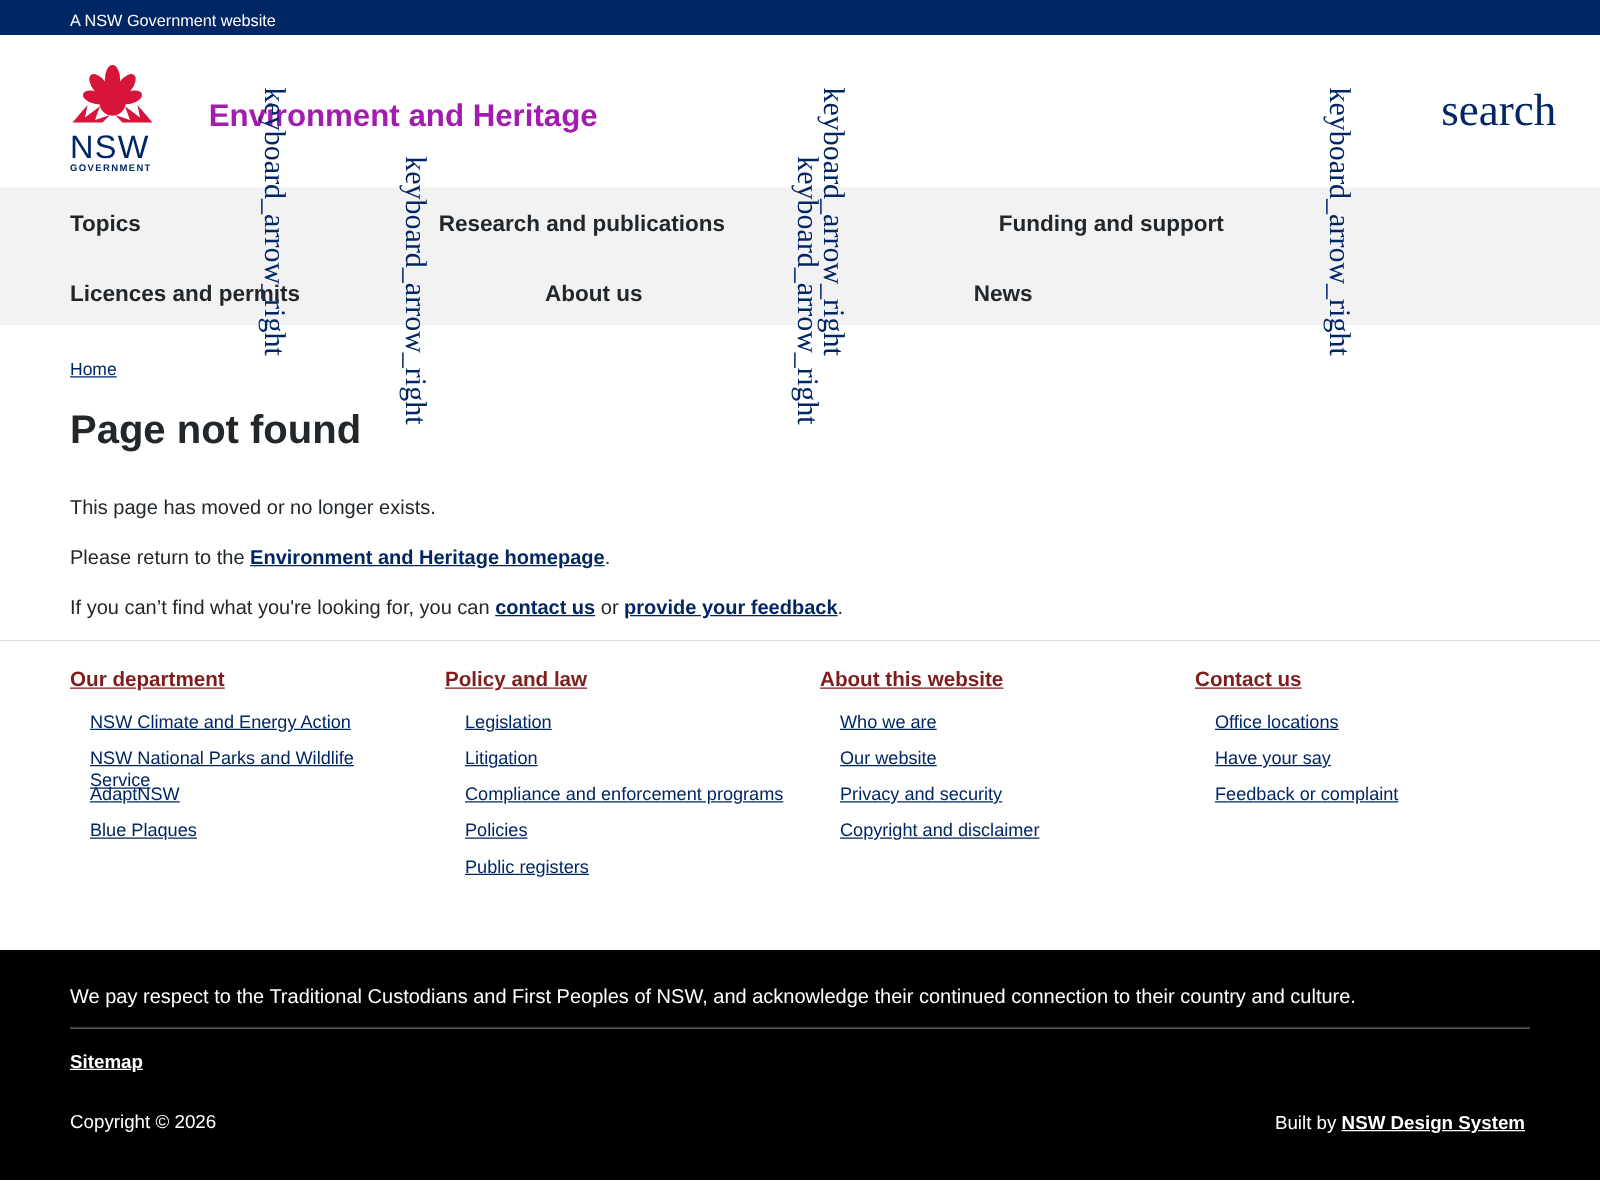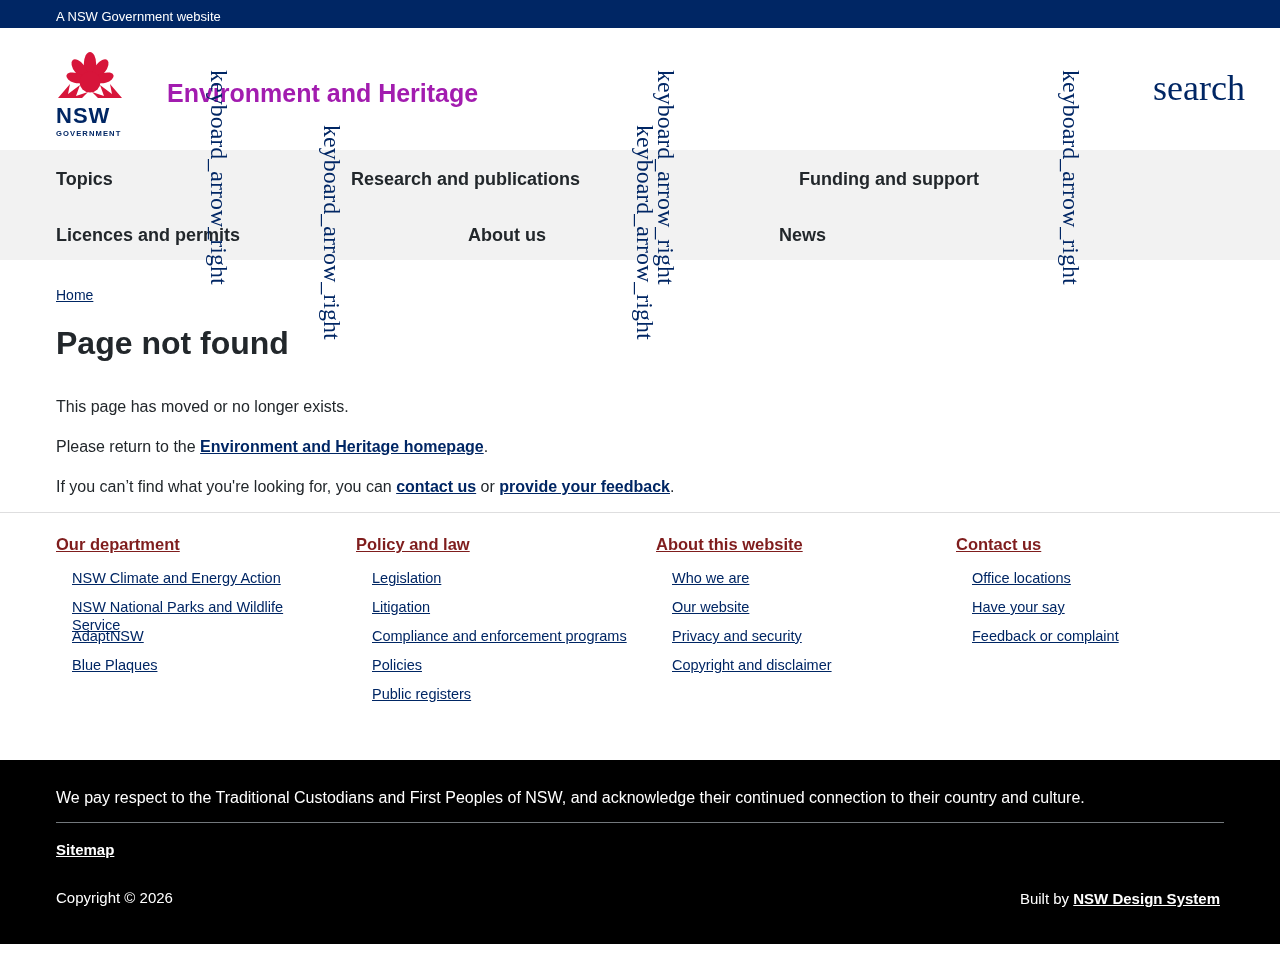--- a/index.html
+++ b/index.html
@@ -5,21 +5,21 @@
   html,body{margin:0;padding:0;background:#fff;}
   .page{position:relative;width:1280px;height:960px;background:#fff;overflow:hidden;
         font-family:"Liberation Sans",sans-serif;color:#22272b;}
 
   
   .topbar{position:absolute;left:0;top:0;width:1280px;height:28px;background:#002664;}
   .topbar span{position:absolute;left:56px;top:9px;color:#ffffff;font-size:13px;}
 
   
   .logo{position:absolute;left:56px;top:52px;width:68px;height:80px;cursor:pointer;}
-  .logo .nsw{display:block;color:#002664;font-weight:bold;font-size:22px;line-height:26px;letter-spacing:1px;}
+  .logo .nsw{display:block;color:#002664;font-weight:normal;font-size:26px;line-height:26px;letter-spacing:1px;}
   .logo .gov{display:block;color:#002664;font-weight:bold;font-size:7.6px;letter-spacing:1.1px;}
   .site-title{position:absolute;left:167px;top:79px;font-size:25px;font-weight:bold;color:#a21caf;line-height:28px;}
   .search-lig{position:absolute;left:1153px;top:68px;font-family:"Liberation Serif",serif;
               font-size:36px;color:#002664;line-height:40px;cursor:pointer;}
 
   
   .navband{position:absolute;left:0;top:150px;width:1280px;height:110px;background:#f2f2f2;}
   .navitem{position:absolute;font-size:18px;font-weight:bold;color:#22272b;line-height:22px;cursor:pointer;}
 
   
@@ -88,21 +88,21 @@
 
   <div class="site-title">Environment and Heritage</div>
 
   <div class="search-lig">search</div>
 
   <div class="navband"></div>
   <div class="navitem" style="left:56px;top:168px;">Topics</div>
   <div class="navitem" style="left:351px;top:168px;">Research and publications</div>
   <div class="navitem" style="left:799px;top:168px;">Funding and support</div>
   <div class="navitem" style="left:56px;top:224px;">Licences and permits</div>
-  <div class="navitem" style="left:468px;top:224px;">About us</div>
+  <div class="navitem" style="left:436px;top:224px;">About us</div>
   <div class="navitem" style="left:779px;top:224px;">News</div>
 
   <span class="chev" style="left:231px;top:70px;">keyboard_arrow_right</span>
   <span class="chev" style="left:344px;top:125px;">keyboard_arrow_right</span>
   <span class="chev" style="left:657px;top:125px;">keyboard_arrow_right</span>
   <span class="chev" style="left:678px;top:70px;">keyboard_arrow_right</span>
   <span class="chev" style="left:1083px;top:70px;">keyboard_arrow_right</span>
 
   <a class="crumb">Home</a>
 

